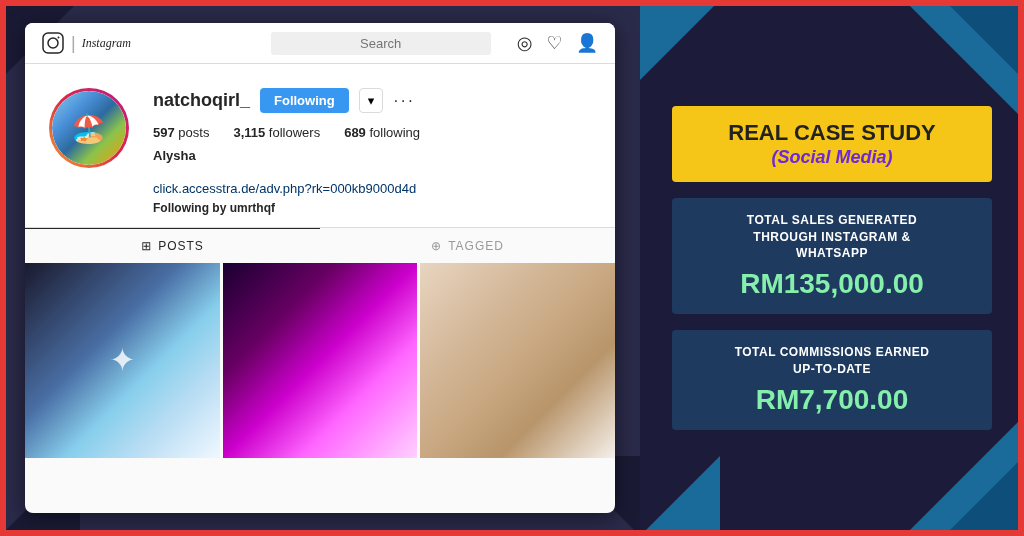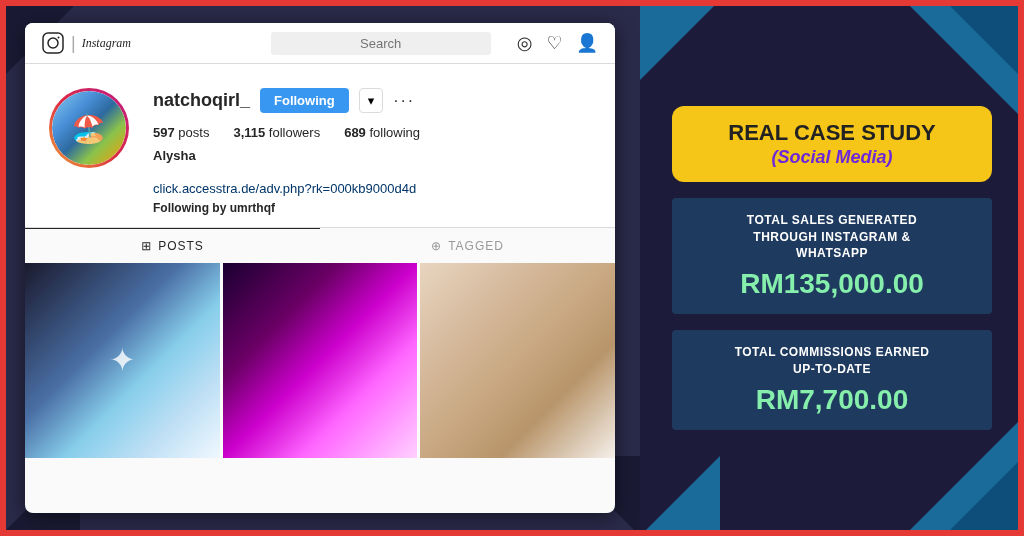--- a/index.html
+++ b/index.html
@@ -360,21 +360,21 @@
       bottom: 0; left: 0;
       width: 0; height: 0;
       border-style: solid;
       border-width: 0 0 80px 80px;
       border-color: transparent transparent #1a6b9a transparent;
     }
 
     
     .title-box {
       background: #f5c518;
-      border-radius: 12px;
+      border-radius: 4px;
       padding: 14px 20px;
       text-align: center;
       width: 100%;
       max-width: 320px;
       position: relative;
       z-index: 2;
     }
     .title-main {
       font-size: 22px;
       font-weight: 900;

